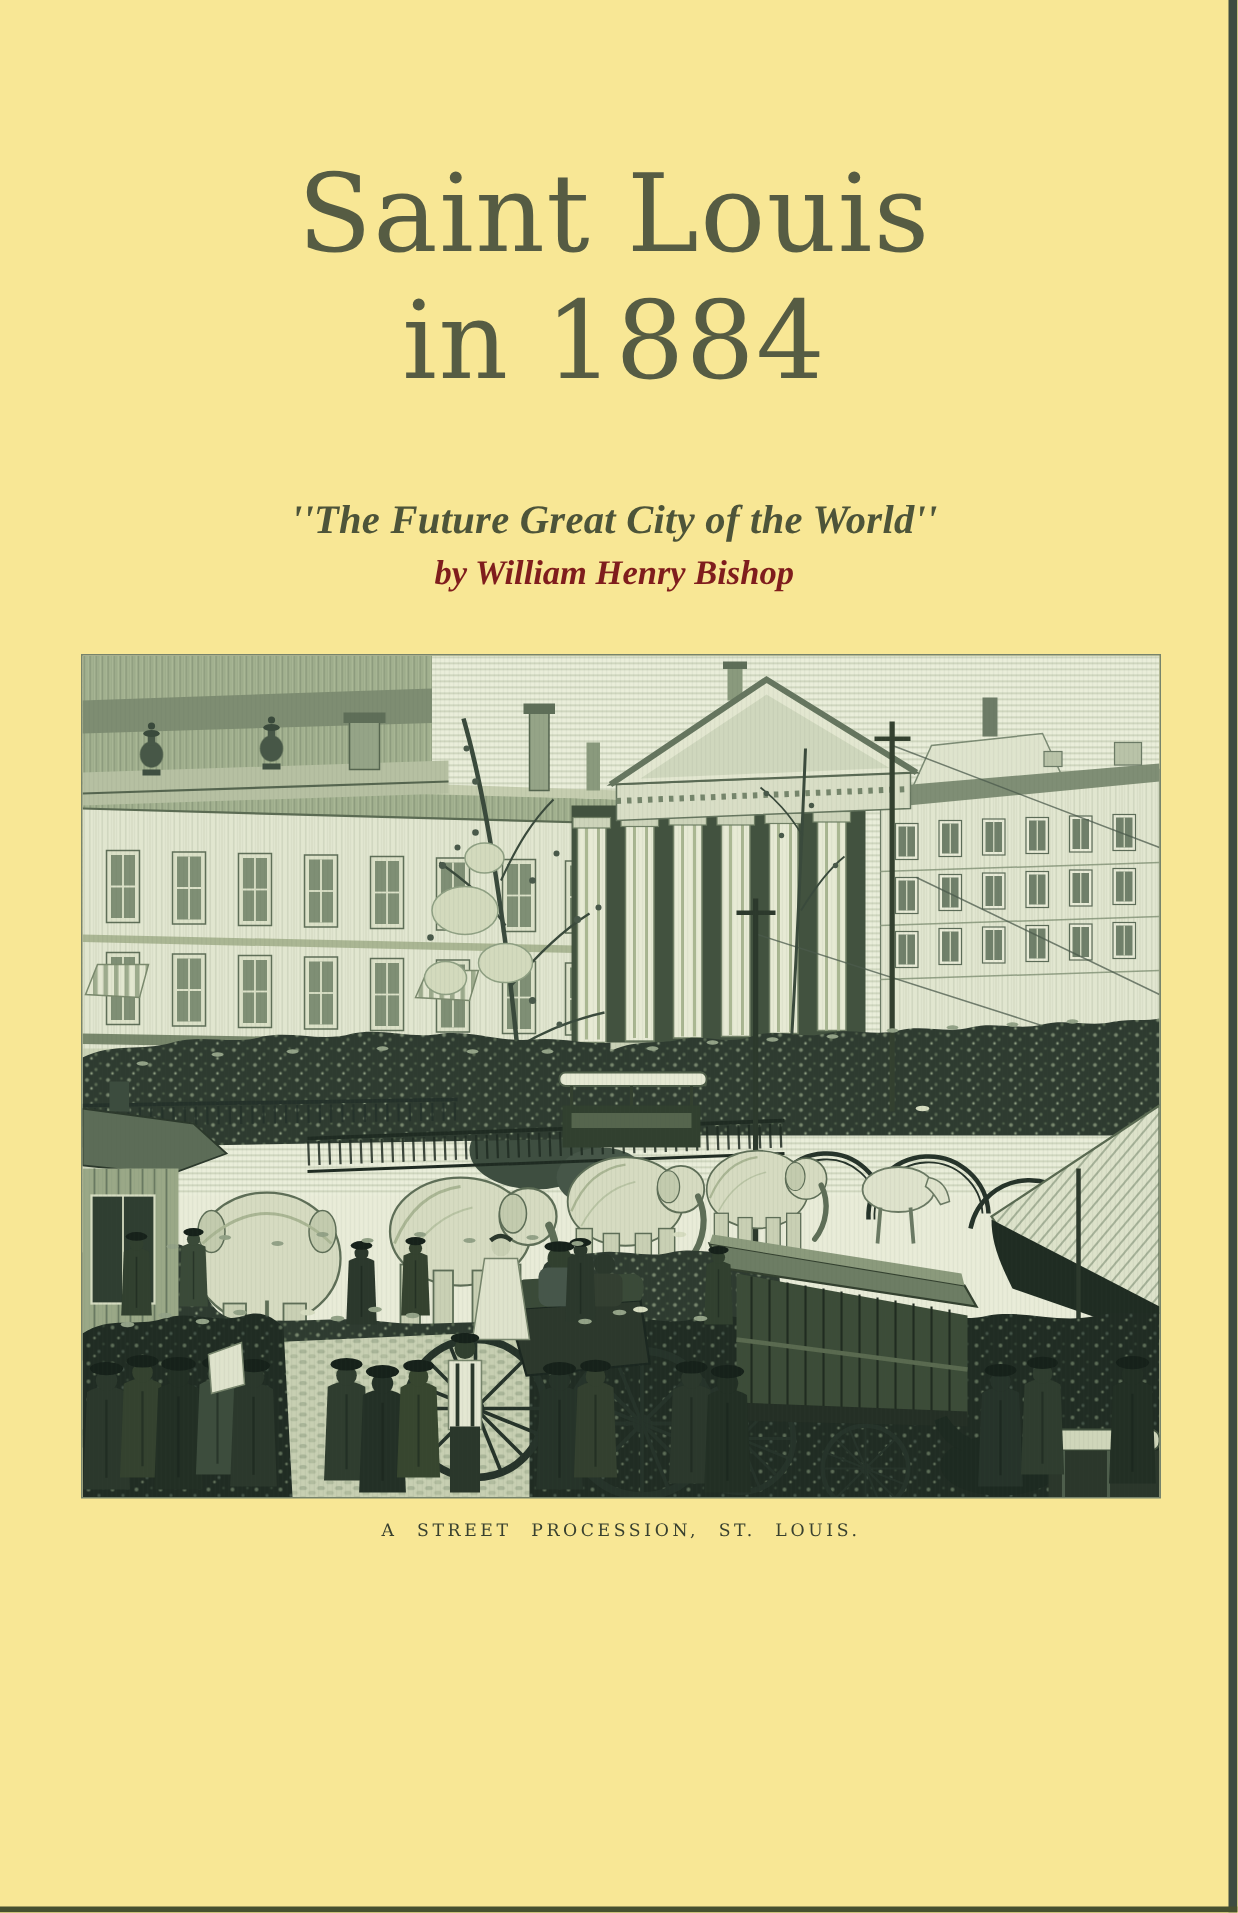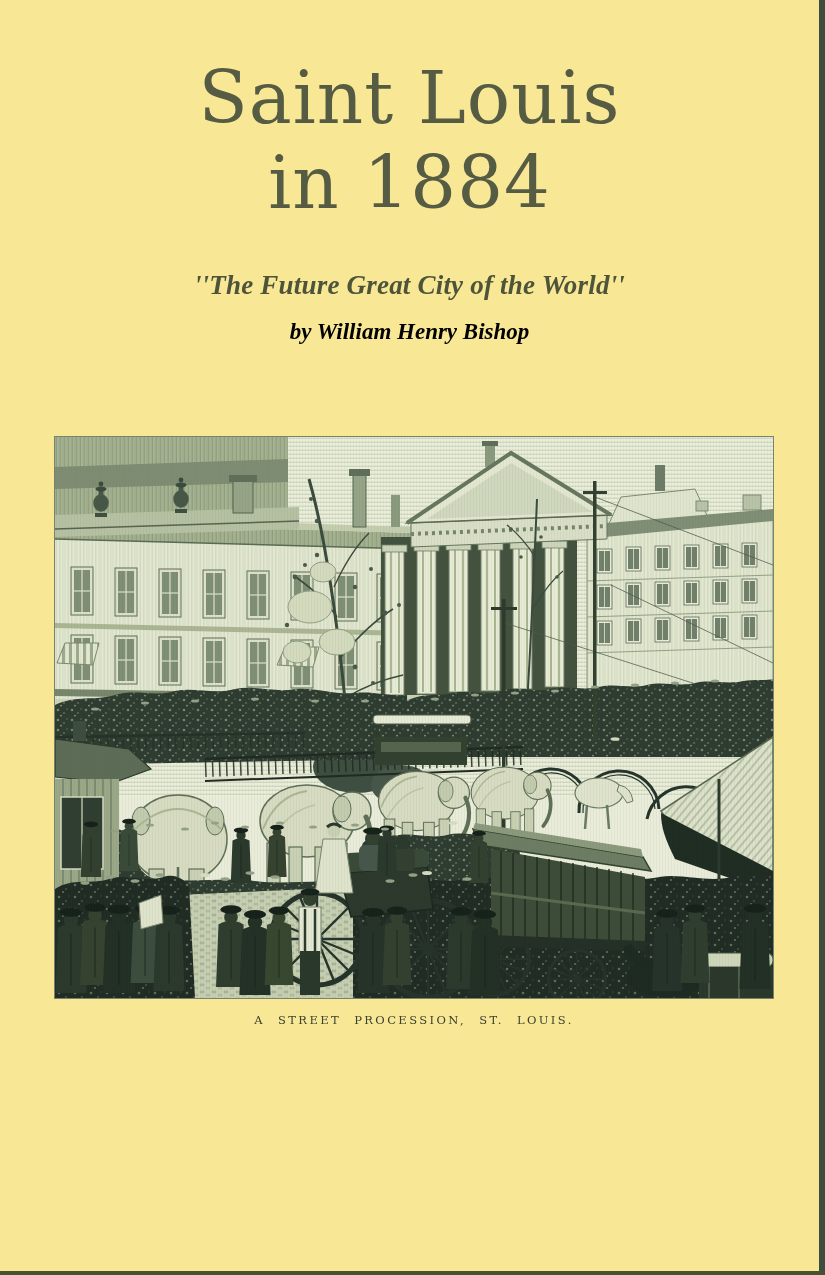--- a/index.html
+++ b/index.html
@@ -13,37 +13,37 @@
 
   .title-block{position:absolute;top:0;left:0;width:819px;text-align:center;}
   .title-line{
     font-family:"DejaVu Serif", serif;
     color:#565c43;
     font-size:72px;
     line-height:1.18;
     letter-spacing:1px;
     font-weight:400;
   }
-  .title-line.first{margin-top:56px;}
+  .title-line.first{margin-top:100px;}
   .subtitle{
-    margin-top:44px;
+    margin-top:61px;
     font-family:"Liberation Serif", serif;
     font-style:italic;
     font-weight:bold;
     font-size:27px;
     color:#4d5439;
     letter-spacing:0.2px;
   }
   .byline{
-    margin-top:18px;
+    margin-top:7px;
     font-family:"Liberation Serif", serif;
     font-style:italic;
     font-weight:bold;
     font-size:23px;
-    color:#000000;
+    color:#7f1d1d;
   }
   .plate{
     position:absolute;left:55px;top:437px;width:718px;height:561px;
     outline:1px solid #77846b;
     background:#e9ecd8;
   }
   .plate svg{display:block;width:718px;height:561px;}
   .caption{
     position:absolute;left:55px;top:1013px;width:718px;
     text-align:center;

